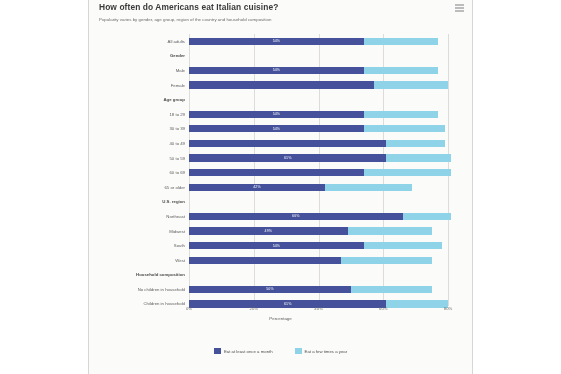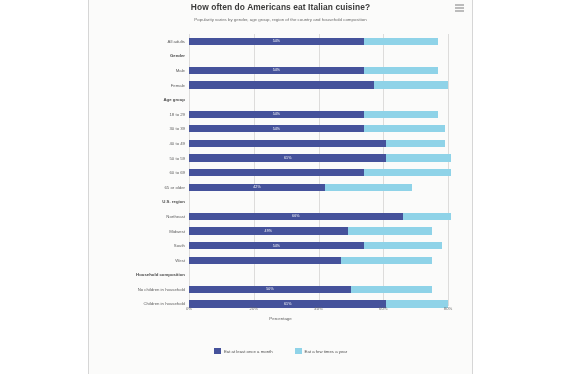--- a/index.html
+++ b/index.html
@@ -14,21 +14,20 @@
     left:88px;top:0px;
     width:385px;height:374px;
     background:#fbfbfa;
     border-left:1px solid #d6d6d6;
     border-right:1px solid #d6d6d6;
     box-sizing:border-box;
   }
   .header{
     position:relative;
     padding:2px 10px 0 10px;
-    text-align:center;
   }
   .title{
     font-size:8.4px;
     font-weight:bold;
     color:#3a3a3a;
     line-height:11px;
     letter-spacing:.1px;
     filter:blur(.35px);
   }
   .subtitle{

